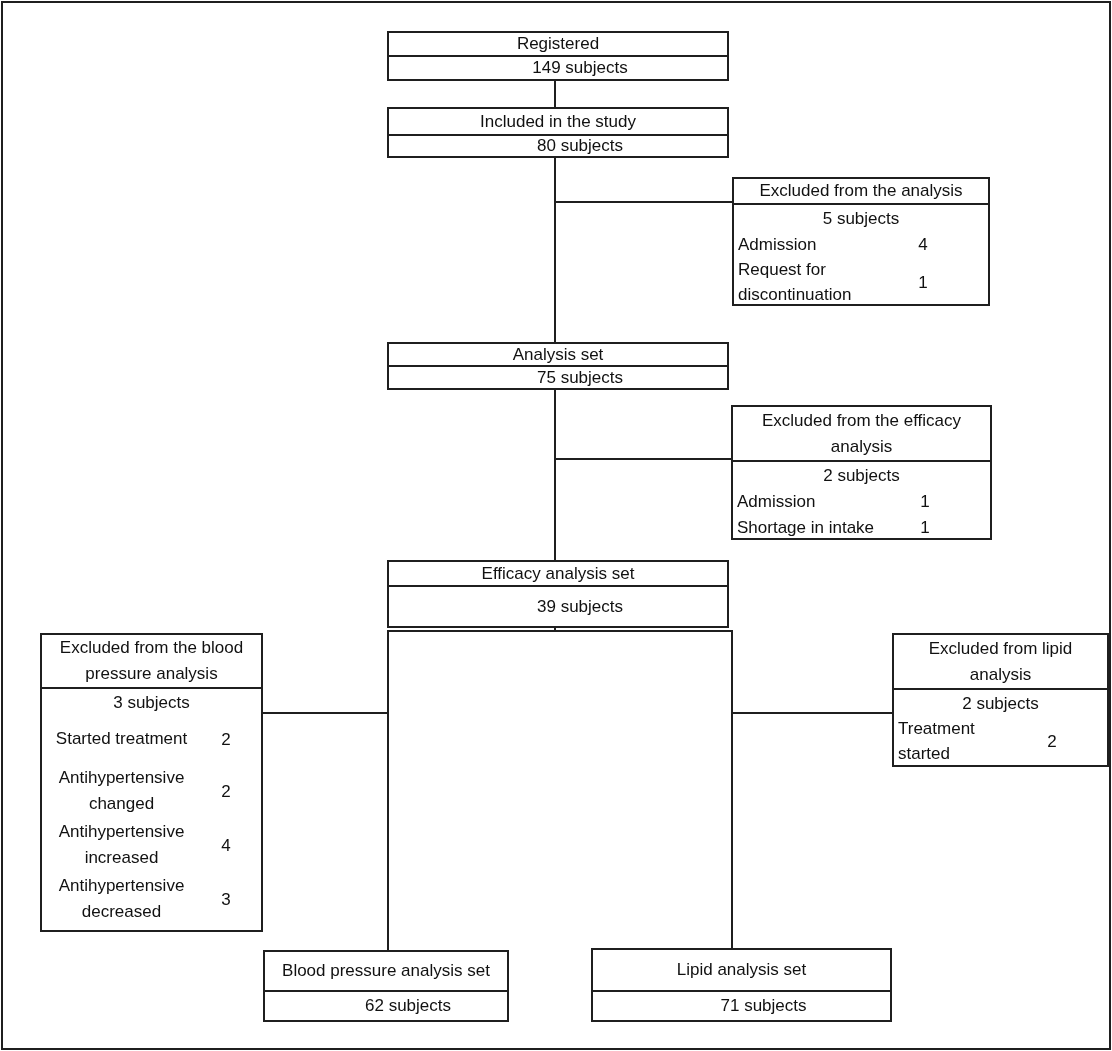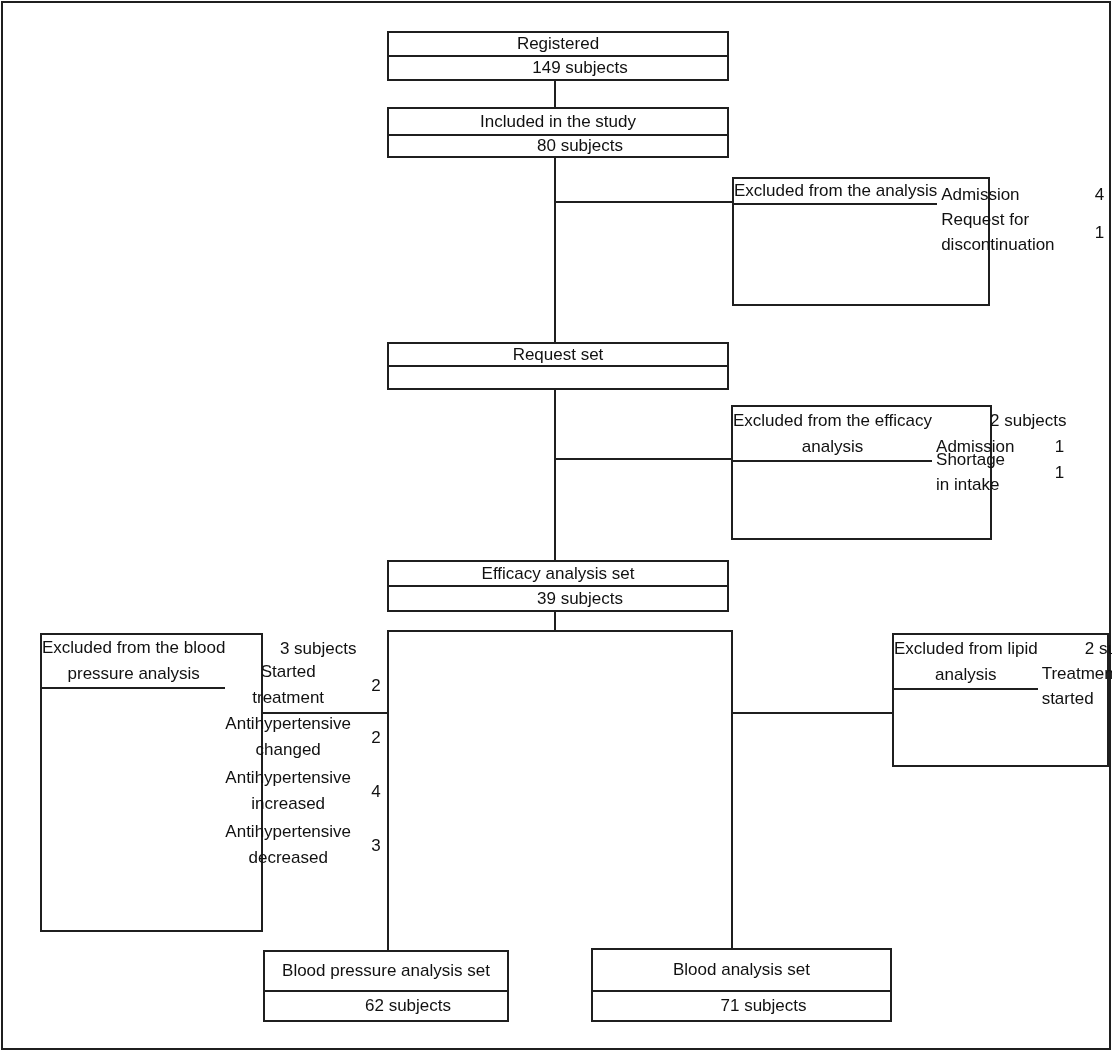--- a/index.html
+++ b/index.html
@@ -35,21 +35,21 @@
     flex:1;
     display:flex;align-items:center;justify-content:center;
     text-align:center;
     margin-left:44px;
   }
   .ebox{
     position:absolute;
     border:2px solid #1f1f1f;
     box-sizing:border-box;
     background:#ffffff;
-    display:flex;
+    display:flex;flex-direction:column;
   }
   .ebox-header{
     flex:none;
     border-bottom:2px solid #1f1f1f;
     box-sizing:border-box;
     display:flex;align-items:center;justify-content:center;
     text-align:center;
     white-space:pre-line;
     line-height:26px;
   }
@@ -109,41 +109,43 @@
     <div class="vbox-title" style="height:24px">Registered</div>
     <div class="vbox-count">149 subjects</div>
   </div>
 
   <div class="vbox" style="left:387px;top:107px;width:342px;height:51px">
     <div class="vbox-title" style="height:27px">Included in the study</div>
     <div class="vbox-count">80 subjects</div>
   </div>
 
   <div class="vbox" style="left:387px;top:342px;width:342px;height:48px">
-    <div class="vbox-title" style="height:23px">Request set</div>
-  </div>
-
-  <div class="vbox" style="left:387px;top:560px;width:342px;height:52px">
+    <div class="vbox-title" style="height:23px">Analysis set</div>
+    <div class="vbox-count">75 subjects</div>
+  </div>
+
+  <div class="vbox" style="left:387px;top:560px;width:342px;height:68px">
     <div class="vbox-title" style="height:25px">Efficacy analysis set</div>
     <div class="vbox-count">39 subjects</div>
   </div>
 
   <div class="vbox" style="left:263px;top:950px;width:246px;height:72px">
     <div class="vbox-title" style="height:40px">Blood pressure analysis set</div>
     <div class="vbox-count">62 subjects</div>
   </div>
 
   <div class="vbox" style="left:591px;top:948px;width:301px;height:74px">
-    <div class="vbox-title" style="height:42px">Blood analysis set</div>
+    <div class="vbox-title" style="height:42px">Lipid analysis set</div>
     <div class="vbox-count">71 subjects</div>
   </div>
 
   <div class="ebox w-right" style="left:732px;top:177px;width:258px;height:129px">
     <div class="ebox-header" style="height:26px">Excluded from the analysis</div>
     <div class="ebox-body">
+      <div class="ebox-count">5 subjects</div>
       <div class="ebox-row" style="height:26px">
         <span class="ebox-label">Admission</span>
         <span class="ebox-value">4</span>
       </div>
       <div class="ebox-row" style="height:50px">
         <span class="ebox-label">Request for
 discontinuation</span>
         <span class="ebox-value">1</span>
       </div>
     </div>

